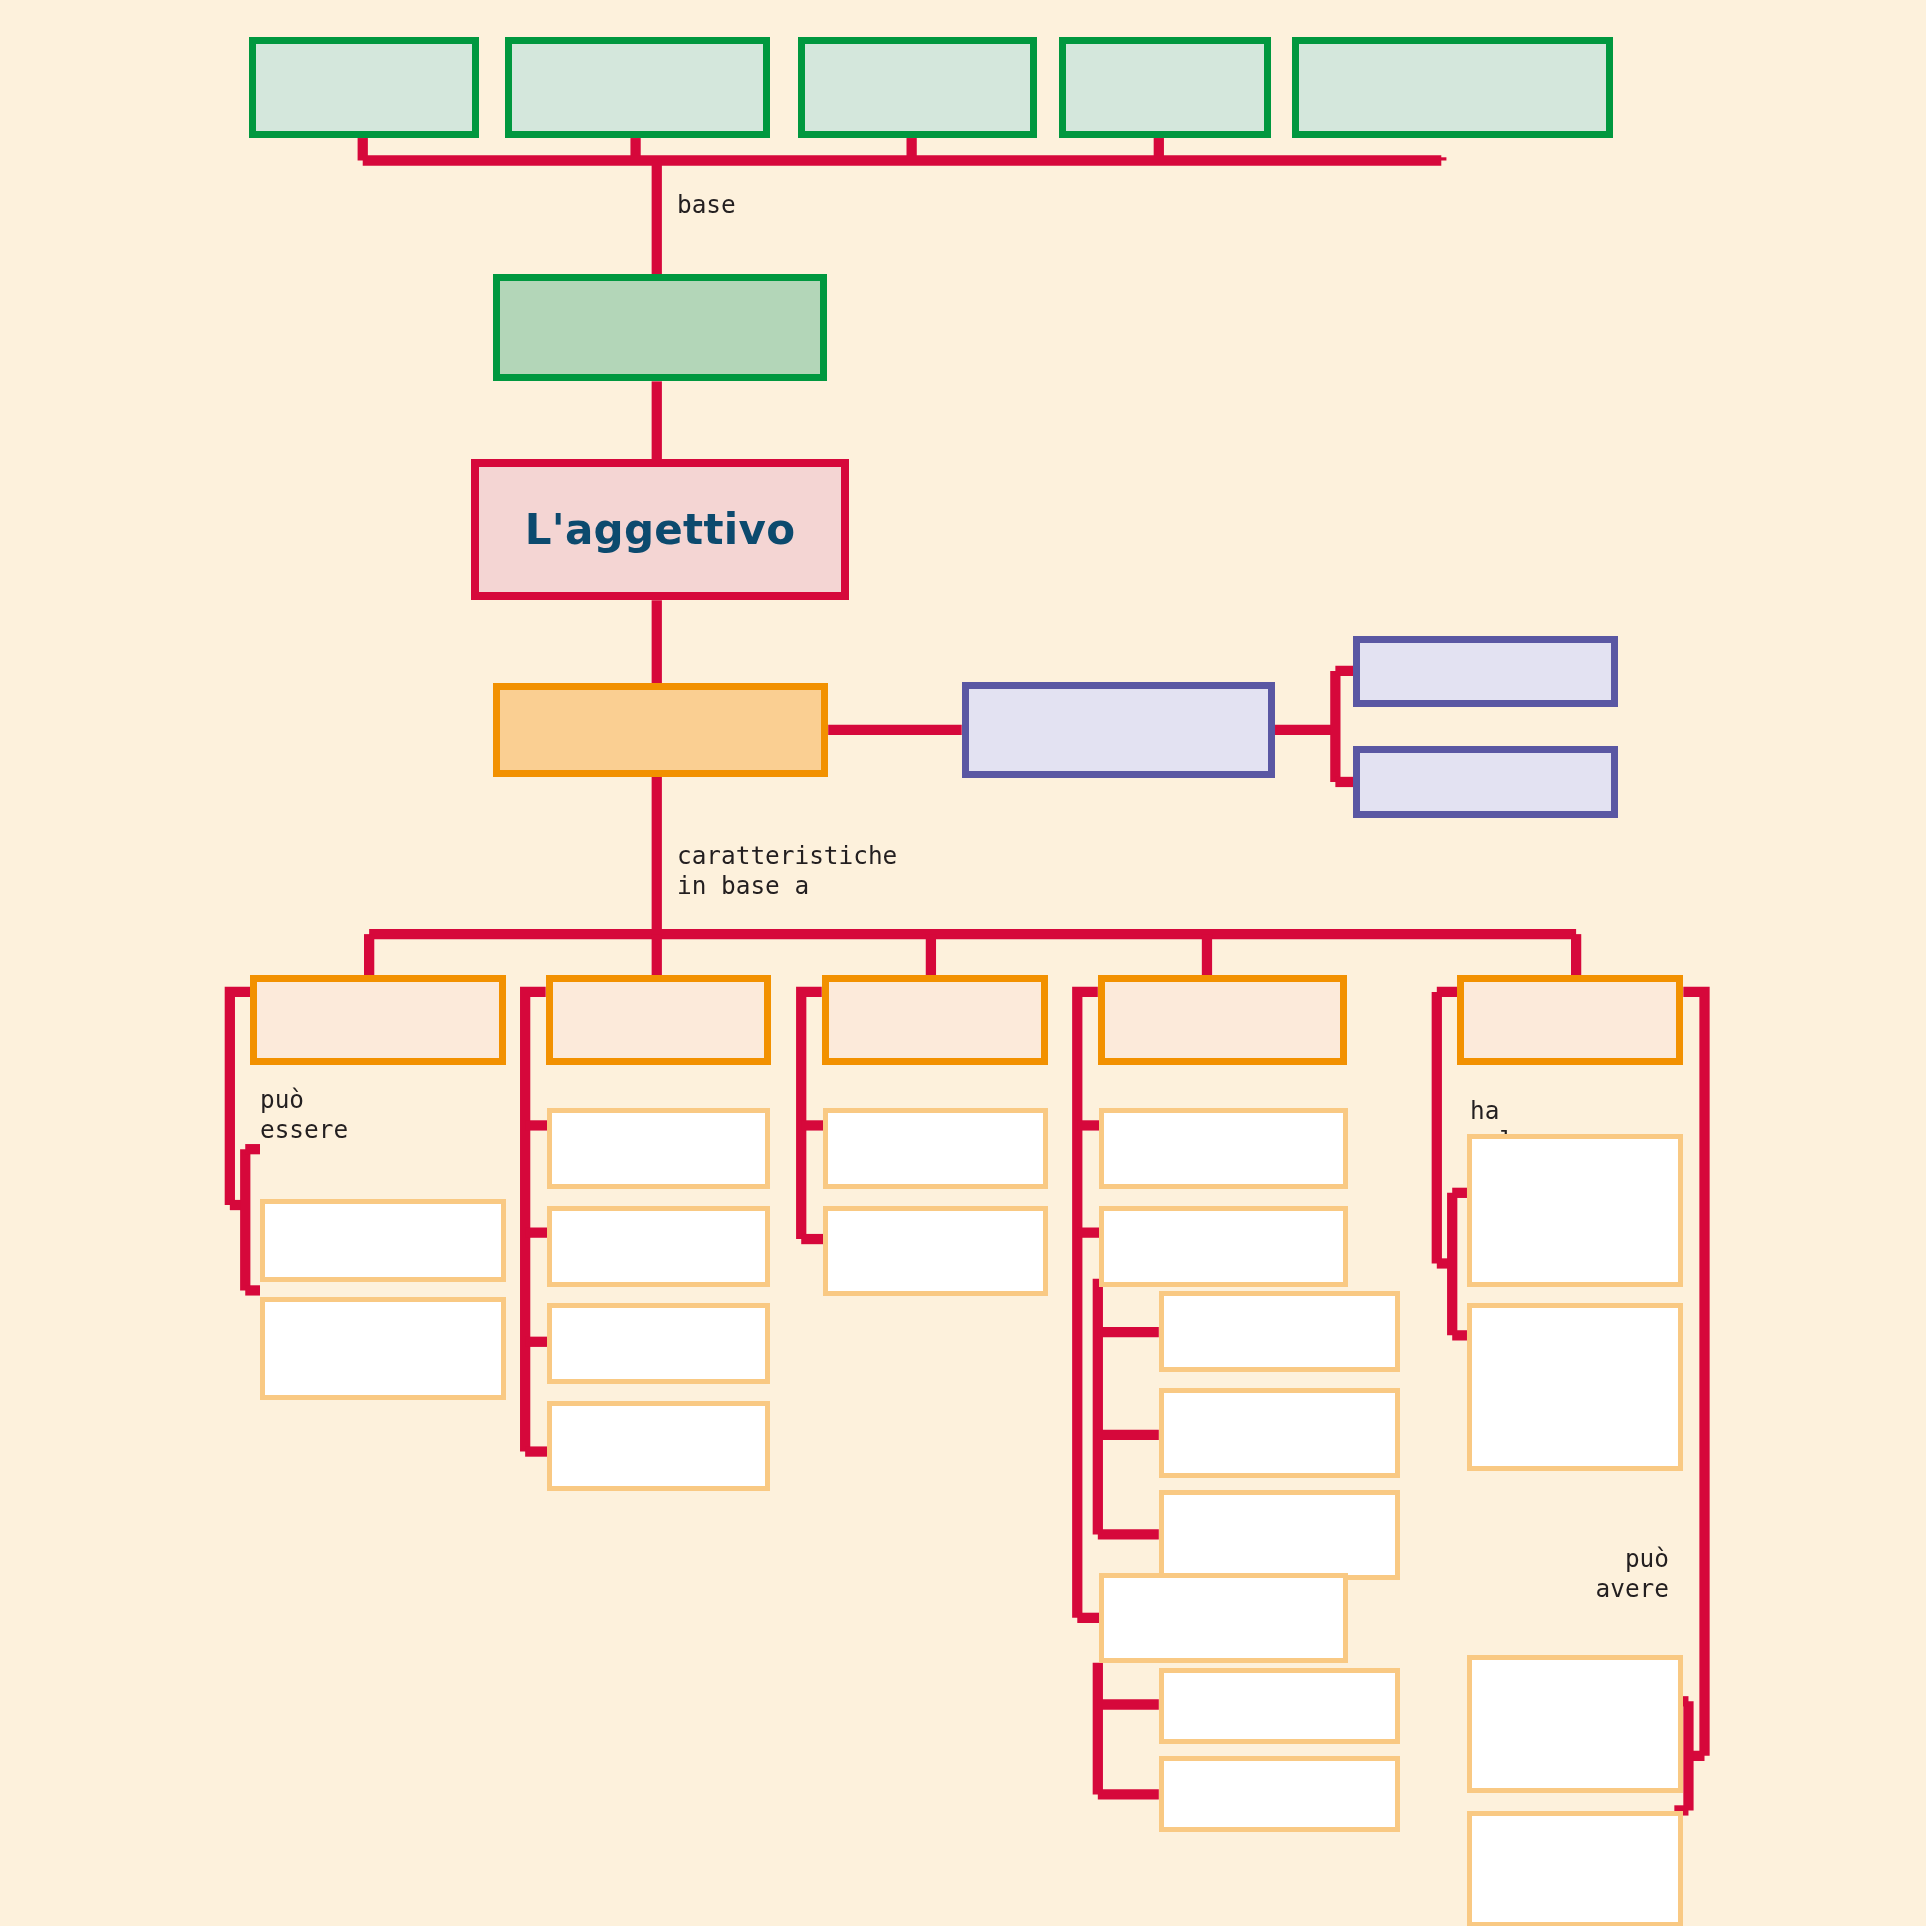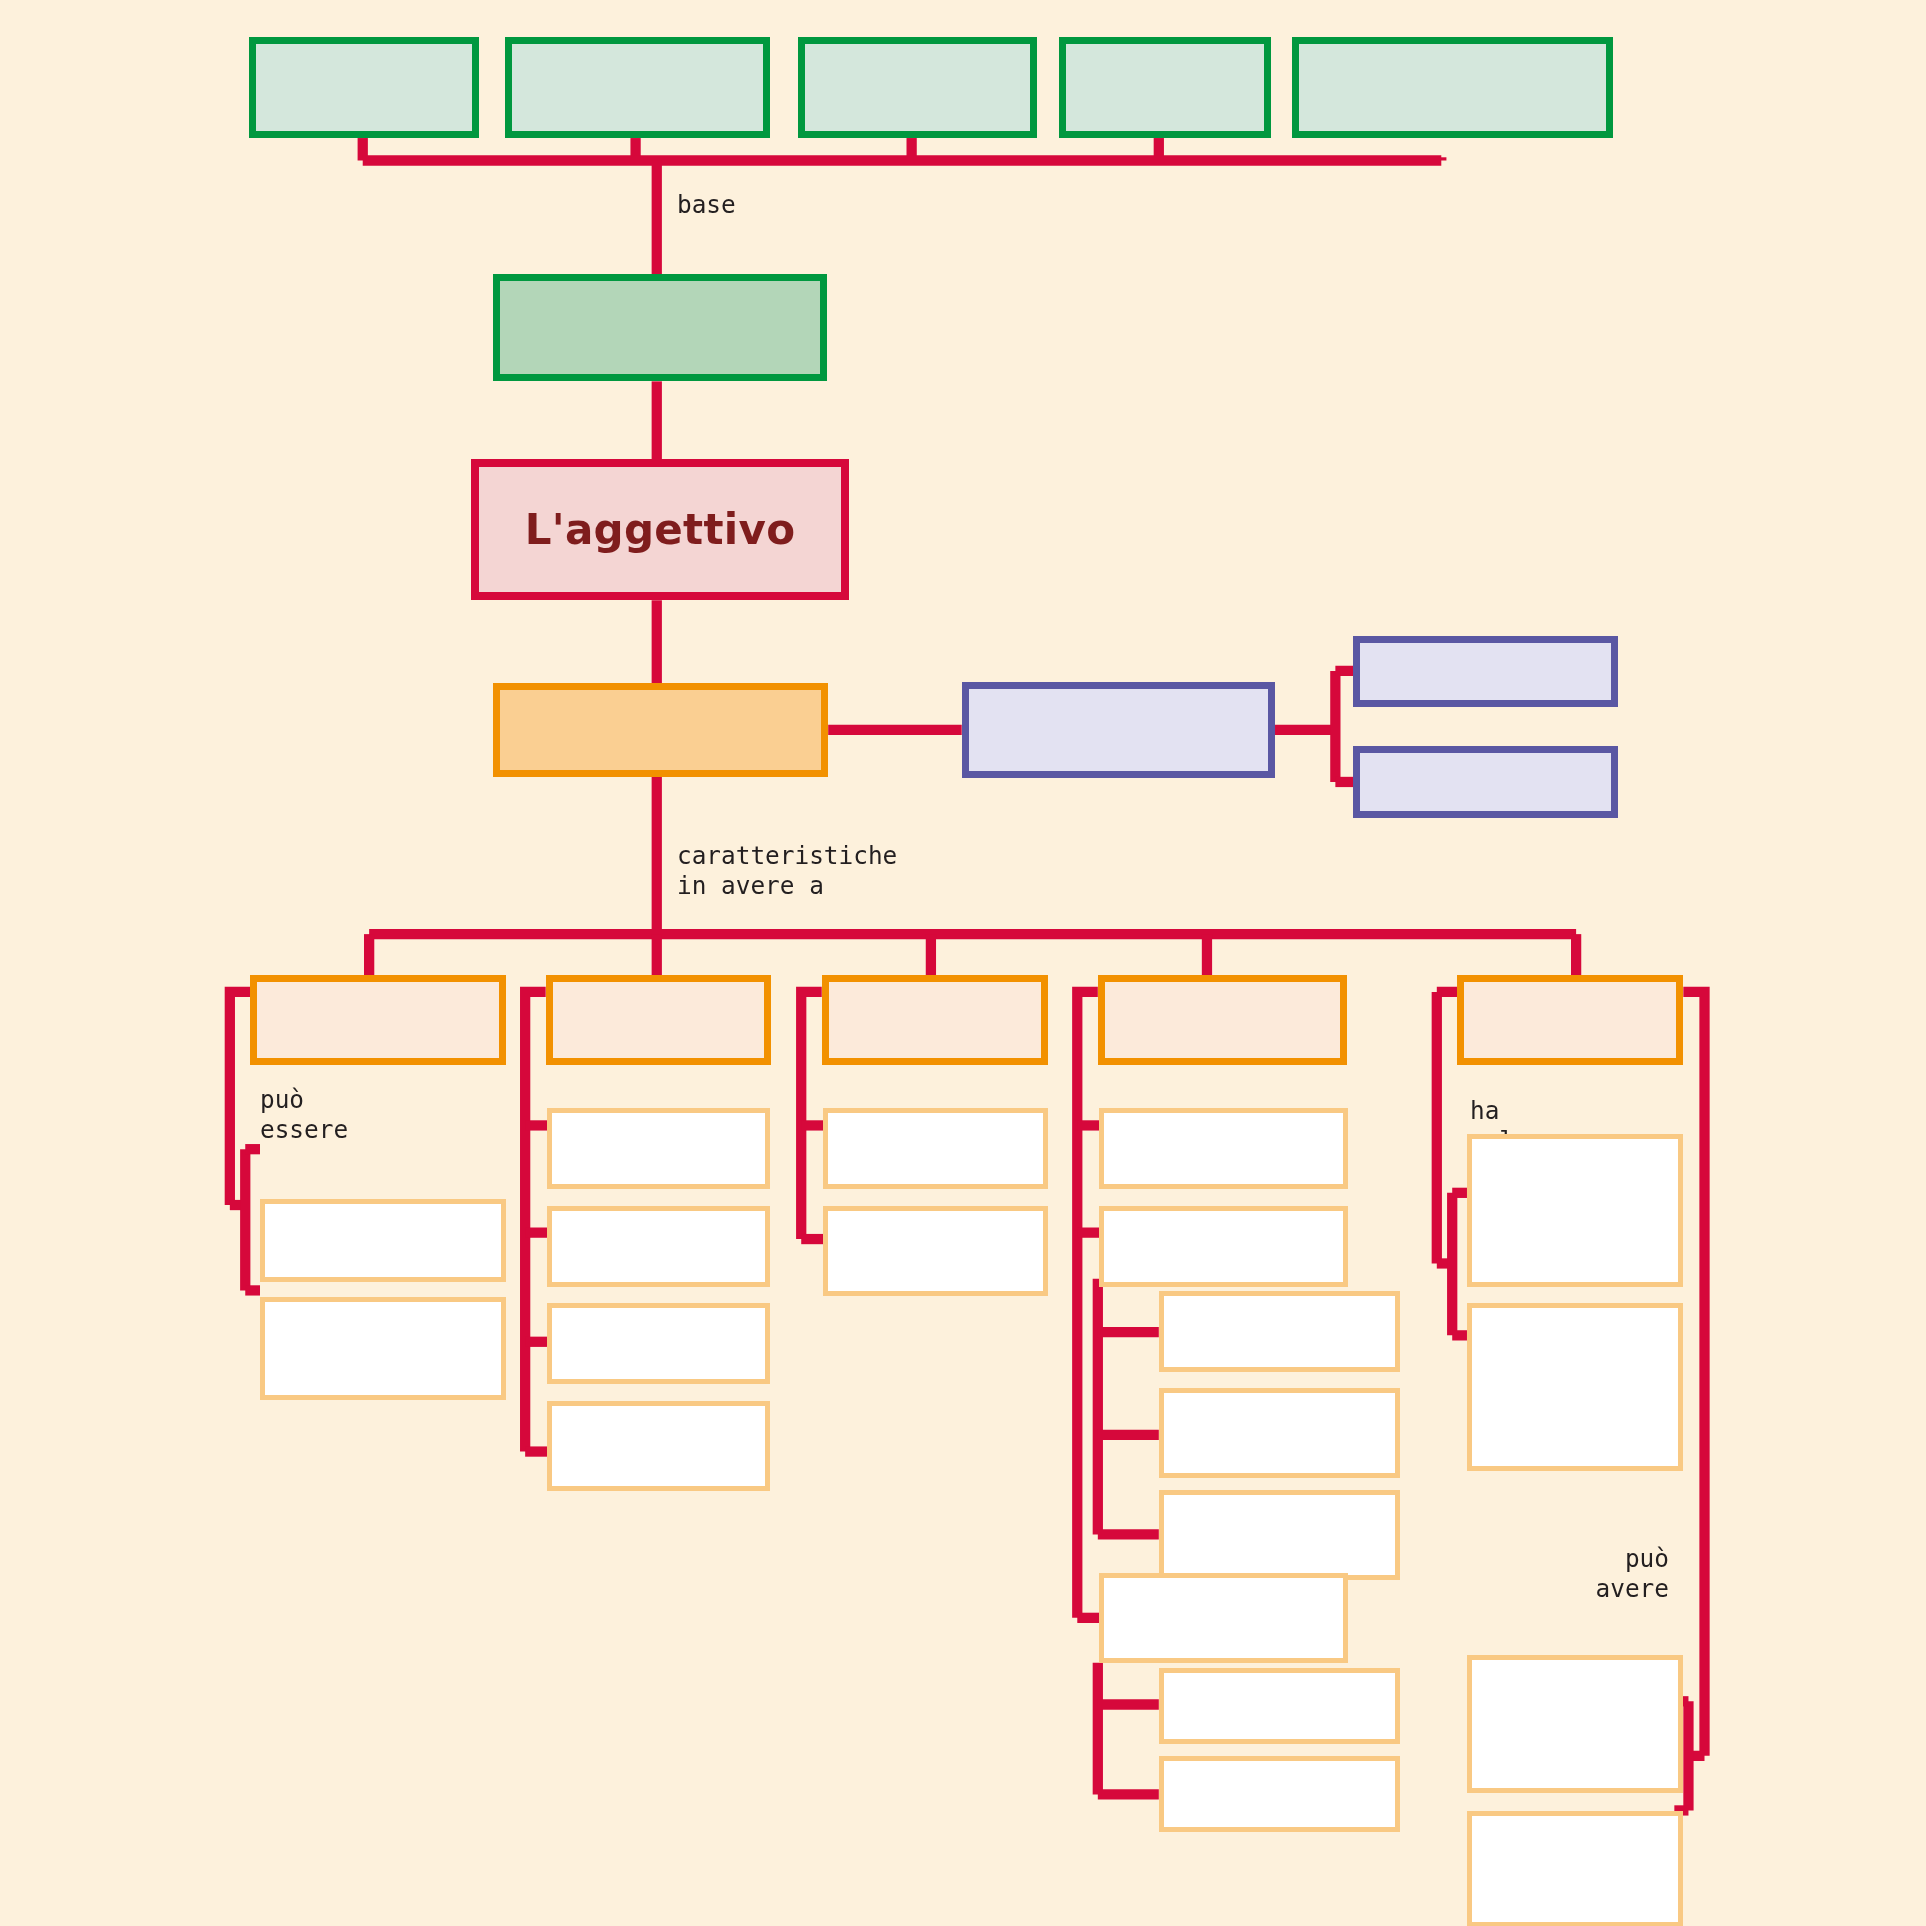--- a/index.html
+++ b/index.html
@@ -15,21 +15,21 @@
   .box{position:absolute;box-sizing:border-box;}
 
   
   .green-light{background:#d4e7dc;border:7px solid #00983f;}
   
   .green-mid{background:#b3d6b8;border:7px solid #00983f;}
   
   .pink{background:#f4d5d3;border:8.3px solid #d6083b;
         display:flex;align-items:center;justify-content:center;}
   .pink .ttl{font-family:"DejaVu Sans", sans-serif;font-weight:bold;
-             font-size:42px;color:#7f1d1d;letter-spacing:0.3px;}
+             font-size:42px;color:#0c4a6e;letter-spacing:0.3px;}
   
   .orange-solid{background:#facf92;border:7px solid #f29100;}
   
   .purple{background:#e3e2f2;border:7px solid #5a57a3;}
   
   .orange-cat{background:#fceada;border:7px solid #f29100;}
   
   .leaf{background:#ffffff;border:5.8px solid #f9c983;}
 
   .lbl{position:absolute;font-family:"DejaVu Sans Mono", monospace;
@@ -137,21 +137,21 @@
     <span class="ttl">L'aggettivo</span>
   </div>
 
   <div class="box orange-solid" style="left:493px;top:683px;width:335px;height:94px;"></div>
 
   <div class="box purple" style="left:962px;top:682px;width:313px;height:96px;"></div>
   <div class="box purple" style="left:1353px;top:636px;width:265px;height:71px;"></div>
   <div class="box purple" style="left:1353px;top:746px;width:265px;height:72px;"></div>
 
   <div class="lbl" style="left:677px;top:841px;">caratteristiche
-in avere a</div>
+in base a</div>
 
   <div class="box orange-cat" style="left:250px;top:975px;width:256px;height:90px;"></div>
   <div class="box orange-cat" style="left:546px;top:975px;width:225px;height:90px;"></div>
   <div class="box orange-cat" style="left:822px;top:975px;width:226px;height:90px;"></div>
   <div class="box orange-cat" style="left:1098px;top:975px;width:249px;height:90px;"></div>
   <div class="box orange-cat" style="left:1457px;top:975px;width:226px;height:90px;"></div>
 
   <div class="lbl" style="left:260px;top:1085px;">può
 essere</div>
   <div class="box leaf" style="left:260px;top:1199px;width:246px;height:83px;"></div>

